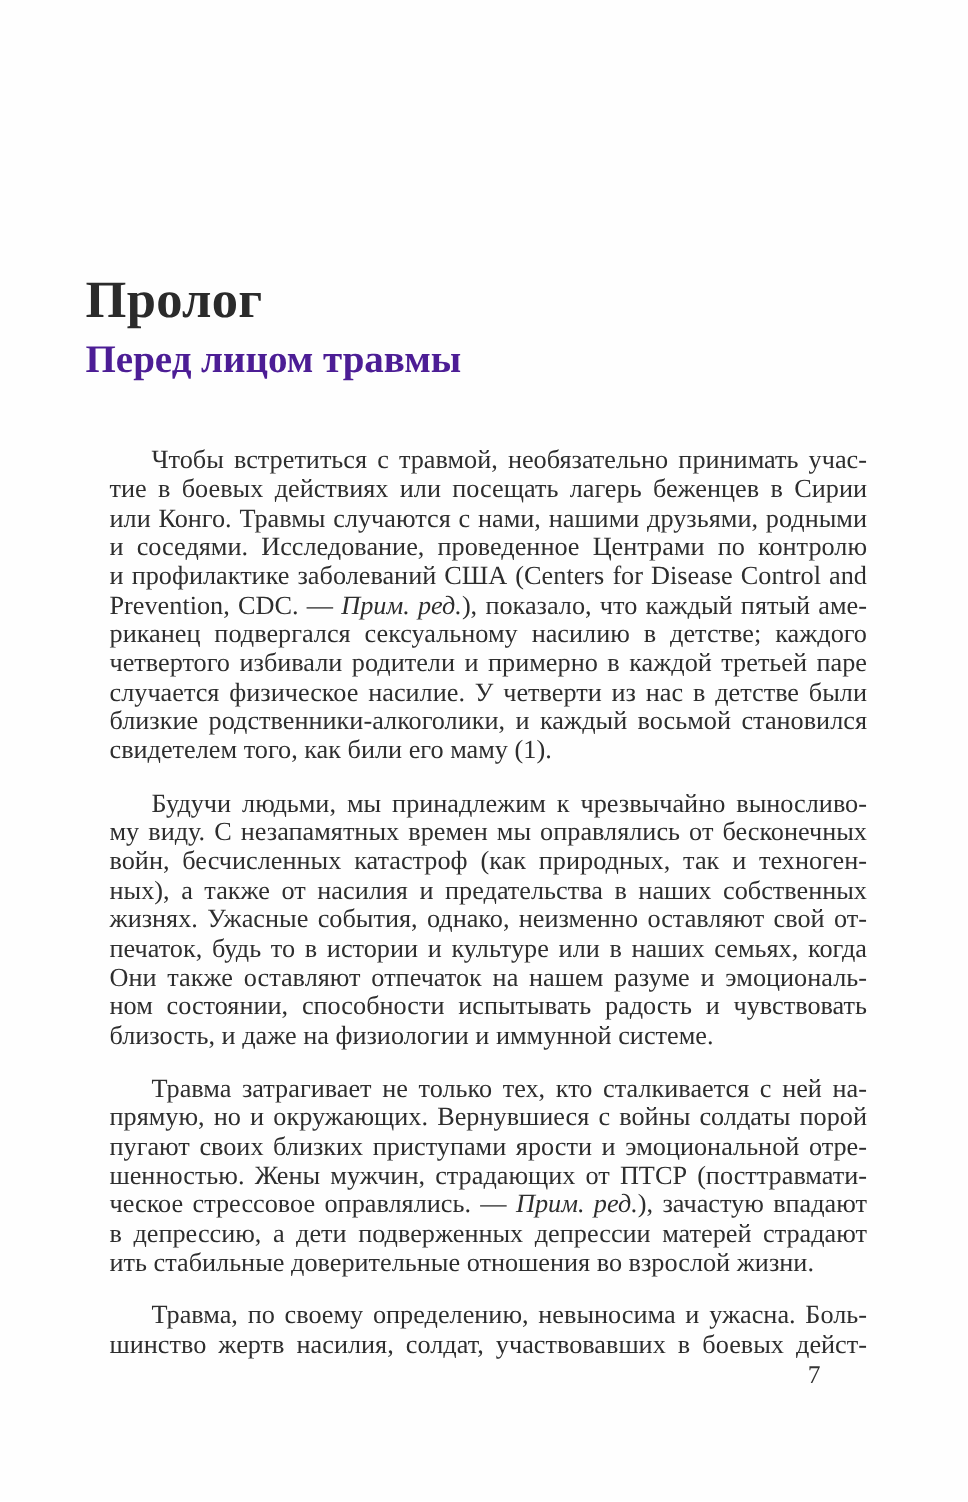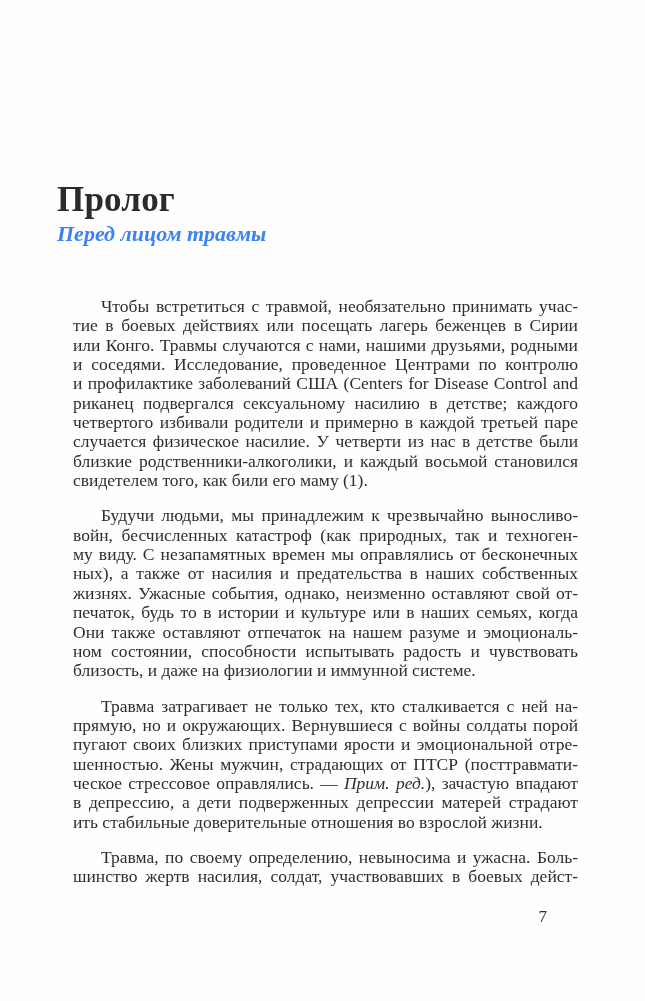--- a/index.html
+++ b/index.html
@@ -23,25 +23,24 @@
     font-size: 35px;
     font-weight: 700;
     line-height: 1.1;
     letter-spacing: 0.2px;
     color: #2b2b2b;
   }
   .page-subtitle {
     position: absolute;
     left: 57px;
     top: 204px;
-    font-size: 22px;
-    font-style: italic;
+    font-size: 26px;
     font-weight: 600;
     line-height: 1.1;
-    color: #3b82f6;
+    color: #4c1d95;
   }
   .body-text {
     position: absolute;
     left: 57px;
     top: 281px;
     width: 537px;
     font-size: 17.5px;
     line-height: 19.35px;
     color: #2e2e2e;
   }
@@ -73,30 +72,31 @@
   <h1 class="page-title">Пролог</h1>
   <h2 class="page-subtitle">Перед лицом травмы</h2>
 
   <div class="body-text">
       <div class="paragraph">
         <div class="line first"><span>Чтобы встретиться с травмой, необязательно принимать учас-</span></div>
         <div class="line"><span>тие в боевых действиях или посещать лагерь беженцев в Сирии</span></div>
         <div class="line"><span>или Конго. Травмы случаются с нами, нашими друзьями, родными</span></div>
         <div class="line"><span>и соседями. Исследование, проведенное Центрами по контролю</span></div>
         <div class="line"><span>и профилактике заболеваний США (Centers for Disease Control and</span></div>
+        <div class="line"><span>Prevention, CDC. — </span><span class="it">Прим. ред.</span><span>), показало, что каждый пятый аме-</span></div>
         <div class="line"><span>риканец подвергался сексуальному насилию в детстве; каждого</span></div>
         <div class="line"><span>четвертого избивали родители и примерно в каждой третьей паре</span></div>
         <div class="line"><span>случается физическое насилие. У четверти из нас в детстве были</span></div>
         <div class="line"><span>близкие родственники-алкоголики, и каждый восьмой становился</span></div>
         <div class="line lastline"><span>свидетелем того, как били его маму (1).</span></div>
       </div>
       <div class="paragraph">
         <div class="line first"><span>Будучи людьми, мы принадлежим к чрезвычайно выносливо-</span></div>
+        <div class="line"><span>му виду. С незапамятных времен мы оправлялись от бесконечных</span></div>
         <div class="line"><span>войн, бесчисленных катастроф (как природных, так и техноген-</span></div>
-        <div class="line"><span>му виду. С незапамятных времен мы оправлялись от бесконечных</span></div>
         <div class="line"><span>ных), а также от насилия и предательства в наших собственных</span></div>
         <div class="line"><span>жизнях. Ужасные события, однако, неизменно оставляют свой от-</span></div>
         <div class="line"><span>печаток, будь то в истории и культуре или в наших семьях, когда</span></div>
         <div class="line"><span>Они также оставляют отпечаток на нашем разуме и эмоциональ-</span></div>
         <div class="line"><span>ном состоянии, способности испытывать радость и чувствовать</span></div>
         <div class="line lastline"><span>близость, и даже на физиологии и иммунной системе.</span></div>
       </div>
       <div class="paragraph">
         <div class="line first"><span>Травма затрагивает не только тех, кто сталкивается с ней на-</span></div>
         <div class="line"><span>прямую, но и окружающих. Вернувшиеся с войны солдаты порой</span></div>

